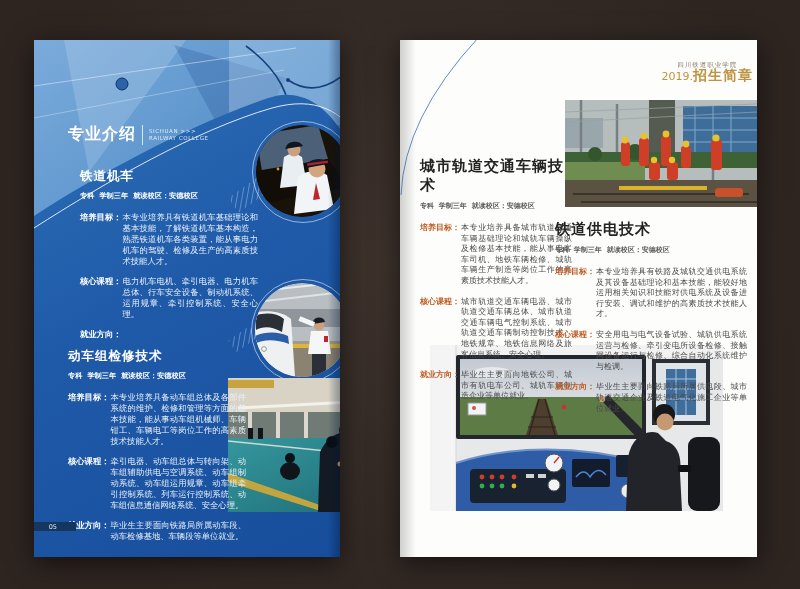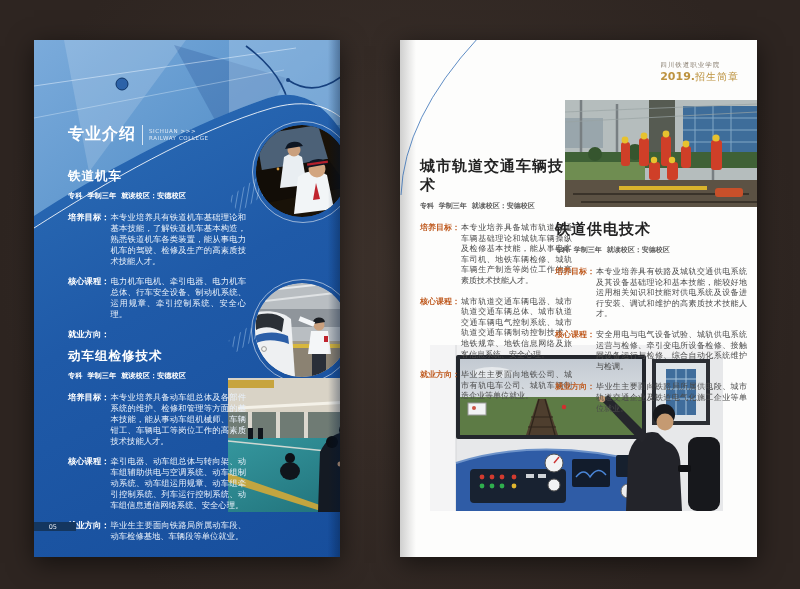--- a/index.html
+++ b/index.html
@@ -33,24 +33,24 @@
 
   
   .rsec{position:absolute;color:#4a4a4a;}
   .rsec h2{margin:9px 0 6px 0;font-family:"DejaVu Serif","Liberation Serif",serif;
     font-size:15px;font-weight:bold;color:#232323;letter-spacing:1px;}
   .rsec .meta{font-size:7px;font-weight:bold;color:#5d5d5d;margin-bottom:12px;white-space:pre-wrap;}
   .page-right .item{font-size:8px;line-height:10.6px;margin-bottom:10px;}
   .page-right .item .label{color:#bf5a1f;}
   .page-right .item .txt{color:#4a4a4a;}
 
-  .rp-header{position:absolute;top:20px;right:18px;text-align:left;line-height:10px;}
+  .rp-header{position:absolute;top:20px;right:4px;text-align:center;line-height:10px;}
   .rp-college{font-size:6.5px;color:#8b8173;letter-spacing:1px;}
-  .rp-year{font-size:11px;font-weight:bold;color:#bd9340;}
-  .rp-brochure{font-size:10px;font-weight:normal;color:#bd9340;letter-spacing:1px;}
+  .rp-year{font-size:11px;font-weight:normal;color:#bd9340;}
+  .rp-brochure{font-size:14px;font-weight:bold;color:#bd9340;letter-spacing:1px;}
 
   
   .photo{position:absolute;overflow:hidden;}
   .circle{border-radius:50%;}
   .ring{position:absolute;border:1px solid rgba(255,255,255,.55);border-radius:50%;}
 
   .pagebar{position:absolute;top:482px;height:9px;background:#14365f;display:flex;
     align-items:center;font-size:6.5px;color:#dfe5ee;}
   .pagebar.lft{left:0;width:42px;justify-content:flex-end;padding-right:19px;box-sizing:border-box;}
   .pagebar.rgt{right:0;width:35px;justify-content:flex-start;padding-left:20px;box-sizing:border-box;margin-top:36px;}
@@ -192,21 +192,21 @@
         <circle cx="104" cy="64" r="6" fill="#0a0e14"></circle>
         <circle cx="118" cy="52" r="7" fill="#0a0e14"></circle>
         <circle cx="134" cy="46" r="7" fill="#0a0e14"></circle>
         <circle cx="150" cy="44" r="7" fill="#0a0e14"></circle>
         <circle cx="163" cy="50" r="6" fill="#0a0e14"></circle>
         <circle cx="112" cy="86" r="2.5" fill="#c49b78"></circle>
         <circle cx="126" cy="92" r="2.5" fill="#c49b78"></circle>
       </svg>
     </div>
 
-    <section class="lsec" style="left:34px;top:128px;">
+    <section class="lsec" style="left:46px;top:128px;">
       <h2>铁道机车</h2>
       <div class="meta">专科  学制三年  就读校区：安德校区</div>
       <div class="item">
         <span class="label">培养目标：</span>
         <span class="txt">本专业培养具有铁道机车基础理论和基本技能，了解铁道机车基本构造，熟悉铁道机车各类装置，能从事电力机车的驾驶、检修及生产的高素质技术技能人才。</span>
       </div>
       <div class="item">
         <span class="label">核心课程：</span>
         <span class="txt">电力机车电机、牵引电器、电力机车总体、行车安全设备、制动机系统、运用规章、牵引控制系统、安全心理。</span>
       </div>

